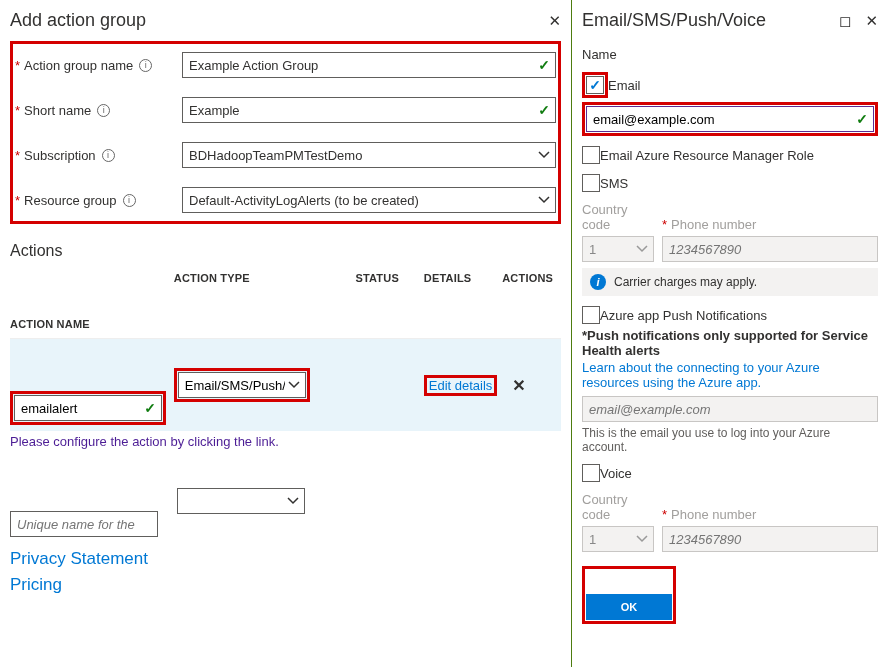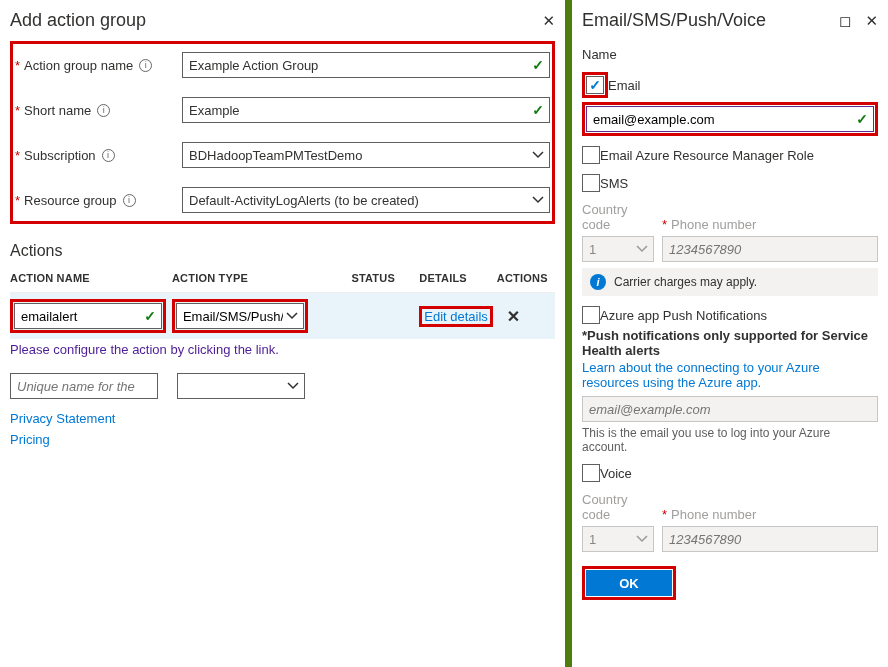--- a/index.html
+++ b/index.html
@@ -1,66 +1,66 @@
 <!DOCTYPE html>
 <html><head>
 <meta charset="utf-8">
 <style>
   * { box-sizing: border-box; font-family: "Segoe UI", Arial, sans-serif; }
   body { margin: 0; width: 888px; height: 667px; background: #fff; display: flex; font-size: 13px; color: #323130; }
-  .panel-left { width: 572px; border-right: 7px solid #4d7c0f; padding: 8px 10px; position: relative; }
+  .panel-left { width: 572px; border-right: 1px solid #4d7c0f; padding: 8px 10px; position: relative; }
   .panel-right { width: 316px; padding: 8px 10px; position: relative; overflow: hidden; }
   .panel-header { display: flex; align-items: center; justify-content: space-between; font-size: 18px; font-weight: 400; color: #323130; padding: 2px 0 10px 0; }
   .header-icons { display: flex; gap: 14px; font-size: 15px; color: #323130; }
   .header-icons span { cursor: pointer; }
   .form-row { display: flex; align-items: center; min-height: 38px; }
   .form-label { width: 167px; display: flex; align-items: center; font-size: 13px; color: #323130; }
   .req { color: #c00; margin-right: 4px; }
   .info-icon { width:13px; height:13px; border:1px solid #666; border-radius:50%; display:inline-flex; align-items:center; justify-content:center; font-size:9px; margin-left:6px; color:#666; line-height:1; }
   .field-wrap { flex: 1; border-radius: 12px; }
   .text-input, .select { width: 100%; height: 26px; border: 1px solid #605e5c; padding: 2px 26px 2px 6px; font-size: 13px; color: #323130; background:#fff; position:relative; }
   .input-box { position:relative; }
   .chk { position:absolute; right:6px; top:50%; transform:translateY(-50%); color:#107c10; font-weight:bold; font-size:14px; pointer-events:none;}
   .caret { position:absolute; right:6px; top:50%; transform:translateY(-50%); pointer-events:none; }
   .caret svg { width:12px; height:12px; display:block; }
   .section-title { font-size: 16px; margin: 18px 0 6px 0; }
   .actions-header { display:flex; font-size:11px; font-weight:600; text-transform:uppercase; color:#323130; padding:6px 0 8px 0; border-bottom:1px solid #eee; letter-spacing:0.2px;}
-  .col-name { width:167px; }
+  .col-name { width:167px;margin-top:46px; }
   .col-type { width:160px; }
   .col-status { width:95px;text-align:center; }
   .col-details { width:80px; }
   .col-actions { width:60px; font-weight:700;}
   .action-row { display:flex; align-items:center; padding:6px 0; }
   .action-row.active { background:#e8f4fa; }
   .small-input { width:148px; height:26px; border:1px solid #605e5c; padding:2px 20px 2px 6px; font-size:13px; font-style:normal; }
   .small-input.placeholder { font-style:italic; color:#666; }
   .edit-link { color:#0078d4; cursor:pointer; }
   .x-btn { color:#323130; font-weight:bold; cursor:pointer; font-size:16px; margin-left:10px;}
   .warning { color:#4c1d95; font-size:13px; padding:3px 0 10px 0;}
-  .link { color:#0078d4; font-size:13px; display:block; margin:6px 0; cursor:pointer;}
+  .link { color:#0078d4; font-size:17px; display:block; margin:6px 0; cursor:pointer;}
   .hlbox { border:3px solid #d40000; padding:1px; }
   .hlbox-group { border:3px solid #d40000; padding:2px 2px; }
   .hl-inline { border:3px solid #d40000; display:inline-block; padding:0 2px;}
   .row-gap { margin-bottom:7px;}
   
   .r-label { font-size:13px; margin:6px 0 4px 0;}
   .r-label.disabled { color:#a19f9d;}
   .r-input { width:100%; height:26px; border:1px solid #605e5c; padding:2px 6px; font-size:13px;}
   .r-input.disabled { background:#f3f2f1; color:#888; font-style:italic; border-color:#c8c6c4;}
   .checkbox-row { display:flex; align-items:center; margin:10px 0 4px 0; }
   .checkbox { width:18px; height:18px; border:1px solid #605e5c; display:flex; align-items:center; justify-content:center; font-size:14px; color:#0078d4; background:#fff;}
   .checkbox.checked::after { content:"✓"; font-weight:bold;}
   .sms-row { display:flex; gap:8px; align-items:flex-end; margin-bottom:6px;}
   .sms-cc { width:72px;}
   .sms-ph { flex:1;}
   .info-bar { background:#f3f2f1; padding:6px 8px; display:flex; align-items:center; gap:8px; font-size:12px; color:#323130; margin:6px 0 10px 0;}
   .info-bar-icon { width:16px; height:16px; border-radius:50%; background:#0078d4; color:#fff; display:flex; align-items:center; justify-content:center; font-size:11px; font-weight:bold; font-style:italic;}
   .bold { font-weight:600;}
   .subtext { color:#605e5c; font-size:12px; margin:4px 0 6px;}
-  .ok-btn { background:#0078d4; color:#fff; border:none; width:86px; height:26px; font-size:13px; font-weight:600; cursor:pointer;}
+  .ok-btn { background:#0078d4; color:#fff; border:none; width:86px; height:26px; font-size:11px; font-weight:600; cursor:pointer;margin-top:24px;}
   .disabled-select { background:#f3f2f1; color:#888; border:1px solid #c8c6c4; height:26px; padding:2px 6px; font-size:13px;}
   .hl-checkbox { border:3px solid #d40000; padding:1px; display:inline-block;}
   .hl-3 { border:3px solid #d40000; padding:1px;}
 </style>
 </head>
 <body>
 
 <div class="panel-left">
   <div class="panel-header">
     <span>Add action group</span>

